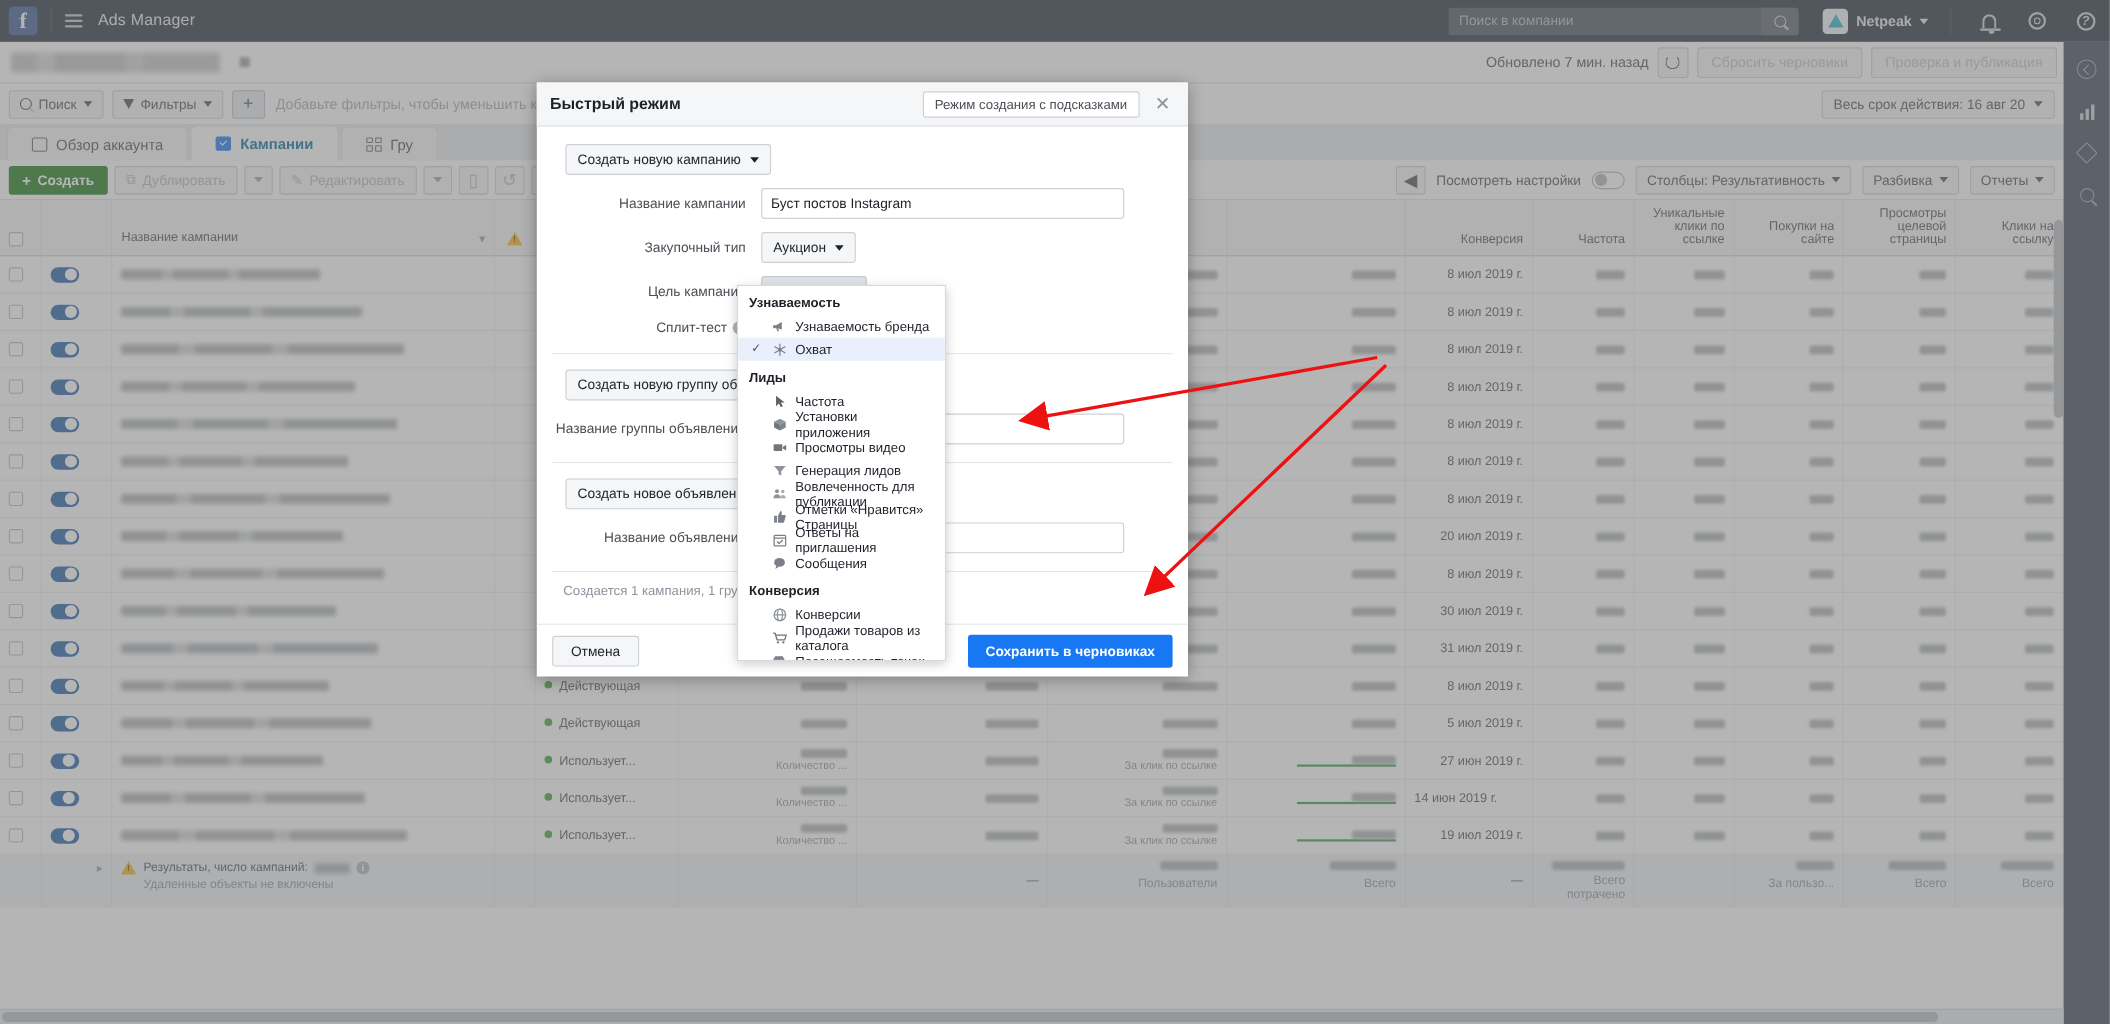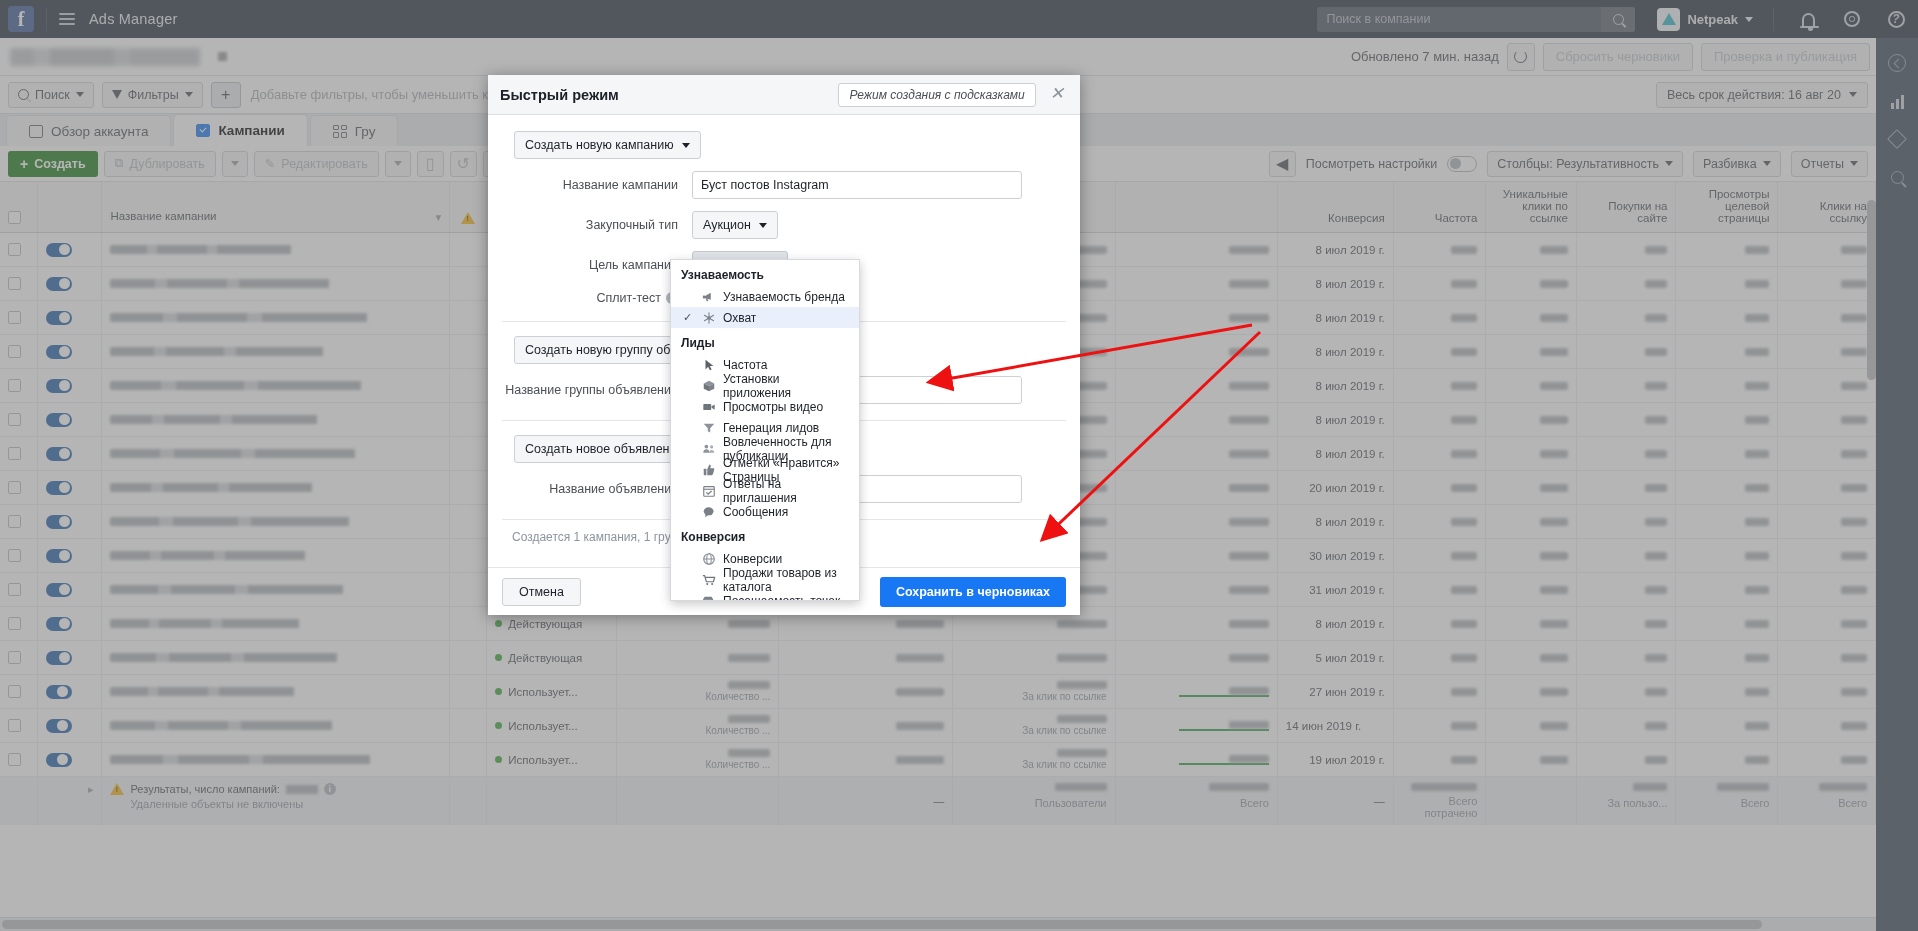--- a/index.html
+++ b/index.html
@@ -111,21 +111,21 @@
   }
   .fb-plus { width:30px;height:26px;border:1px solid #b9c2cc;background:#e7eaee;border-radius:3px;display:flex;align-items:center;justify-content:center;font-size:16px;color:#4b4f56;cursor:pointer;}
   .filter-ph { font-size:13px;color:#a5a9ad; margin-left:2px; }
   .funnel { width:0;height:0;border-left:5.5px solid transparent;border-right:5.5px solid transparent;border-top:9px solid #4b4f56;}
   #daterange { margin-left:auto; display:flex;align-items:center;gap:8px;height:26px;border:1px solid #ccd0d5;background:#f5f6f7;border-radius:3px;padding:0 10px;font-size:12.5px;color:#4b4f56;cursor:pointer;}
 
   
   #tabs { position:absolute; top:114px; left:0; width:1876px; height:32px; background:#e9ebee; z-index:2; display:flex; align-items:flex-end; }
   .tab { height:31px; display:flex;align-items:center;gap:8px; padding:0 22px; font-size:13.5px; color:#4b4f56;
     background:#f5f6f7; border:1px solid #dddfe2; border-bottom:none; border-radius:5px 5px 0 0; margin-right:2px; cursor:pointer; }
-  .tab.active { background:#fff; color:#000000; font-weight:bold; height:32px; }
+  .tab.active { background:#fff; color:#0369a1; font-weight:bold; height:32px; }
   .tab-ic { width:14px;height:13px;border:1.8px solid #60656c;border-radius:2px; }
   .tab.active .tab-ic { background:#1877f2;border-color:#1877f2; position:relative;}
   .tab.active .tab-ic:after{content:'';position:absolute;left:2.5px;top:2px;width:5px;height:3px;border-left:1.6px solid #fff;border-bottom:1.6px solid #fff;transform:rotate(-45deg);}
   .tab-ic.grid{border:none;display:grid;grid-template-columns:1fr 1fr;grid-template-rows:1fr 1fr;gap:2px;}
   .tab-ic.grid i{display:block;border:1.6px solid #60656c;border-radius:1px;}
 
   
   #toolbar { position:absolute; top:146px; left:0; width:1876px; height:36px; background:#fff; border-bottom:1px solid #dddfe2; display:flex; align-items:center; padding:0 8px; gap:6px; z-index:2;}
   .tb-green { height:26px;background:#1a7a1a;color:#fff;border-radius:3px;display:flex;align-items:center;gap:6px;padding:0 12px;font-size:12.5px;font-weight:bold;cursor:pointer;}
   .tb-gray { height:26px;border:1px solid #ccd0d5;background:#f5f6f7;border-radius:3px;display:flex;align-items:center;gap:6px;padding:0 10px;font-size:12.5px;color:#b3b8bd;cursor:pointer;}
@@ -163,21 +163,21 @@
   .info-i { width:12px;height:12px;border-radius:50%;background:#b0b5bb;color:#fff;font-size:9px;font-weight:bold;display:inline-flex;align-items:center;justify-content:center;vertical-align:-2px;}
   tfoot td { background:#f0f1f3; border-top:1px solid #ccd0d5; border-right:1px solid #e4e6e9; height:46px; font-size:11px; color:#4b4f56; vertical-align:top; padding:6px 8px;}
 
   
   #modal {
     position:absolute; left:488px; top:75px; width:592px; height:540px;
     background:#fff; box-shadow:0 2px 14px rgba(0,0,0,.35); z-index:60; display:flex; flex-direction:column;
   }
   #modal-head { height:40px; background:#f5f6f7; border-bottom:1px solid #dddfe2; display:flex; align-items:center; padding:0 12px; }
   #modal-title { font-size:14.5px; color:#1d2129; font-weight:bold; }
-  #modal-head-right { margin-left:auto; display:flex; gap:10px;font-style:italic; }
+  #modal-head-right { margin-left:auto; display:flex; align-items:center; gap:10px; }
   .hint-btn { height:24px;border:1px solid #ccd0d5;background:#fff;border-radius:3px;padding:0 10px;font-size:12px;color:#4b4f56;display:flex;align-items:center;cursor:pointer;}
   .x-close { font-size:17px; color:#8d949e; cursor:pointer; line-height:1; padding:2px 4px;}
   #modal-body { flex:1; padding:16px 14px 0 14px; overflow:hidden; position:relative; }
   .sel-btn { height:28px; border:1px solid #ccd0d5; background:#f5f6f7; border-radius:3px;
     display:inline-flex; align-items:center; gap:8px; padding:0 10px; font-size:12.5px; color:#1d2129; cursor:pointer;}
   .frow { display:flex; align-items:center; margin-top:12px; }
   .flabel { width:190px; text-align:right; padding-right:14px; font-size:12.5px; color:#4b4f56; display:flex; justify-content:flex-end; align-items:center; gap:5px;}
   .ftext { width:330px; height:28px; border:1px solid #ccd0d5; border-radius:3px; font-size:12.5px; color:#1d2129;
     padding:0 8px; display:flex; align-items:center; background:#fff;}
   .spellunder { text-decoration: underline; text-decoration-style: wavy; text-decoration-color:#e74c3c; text-underline-offset:2px;}

